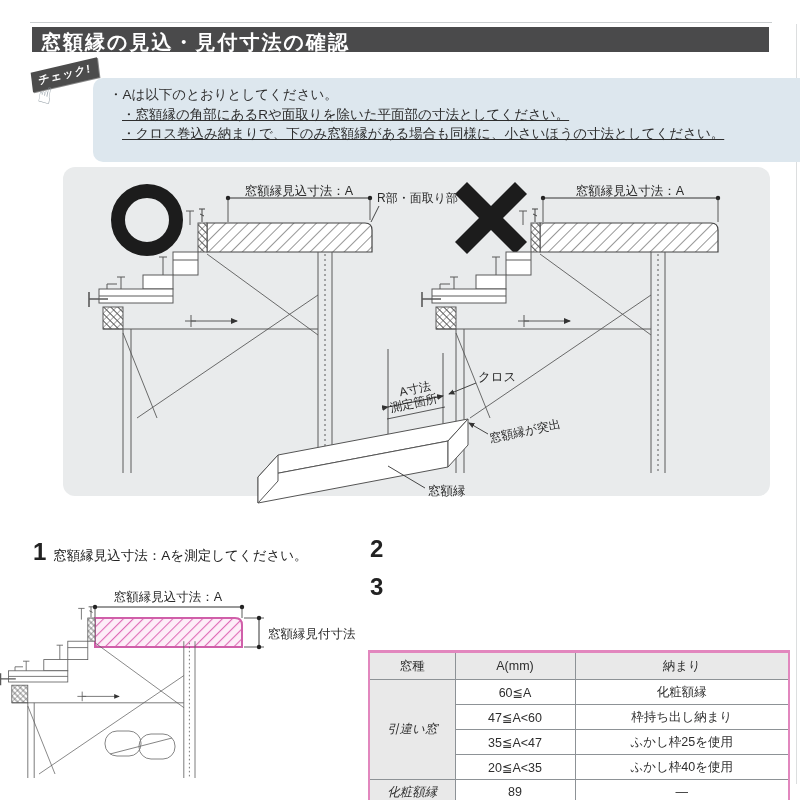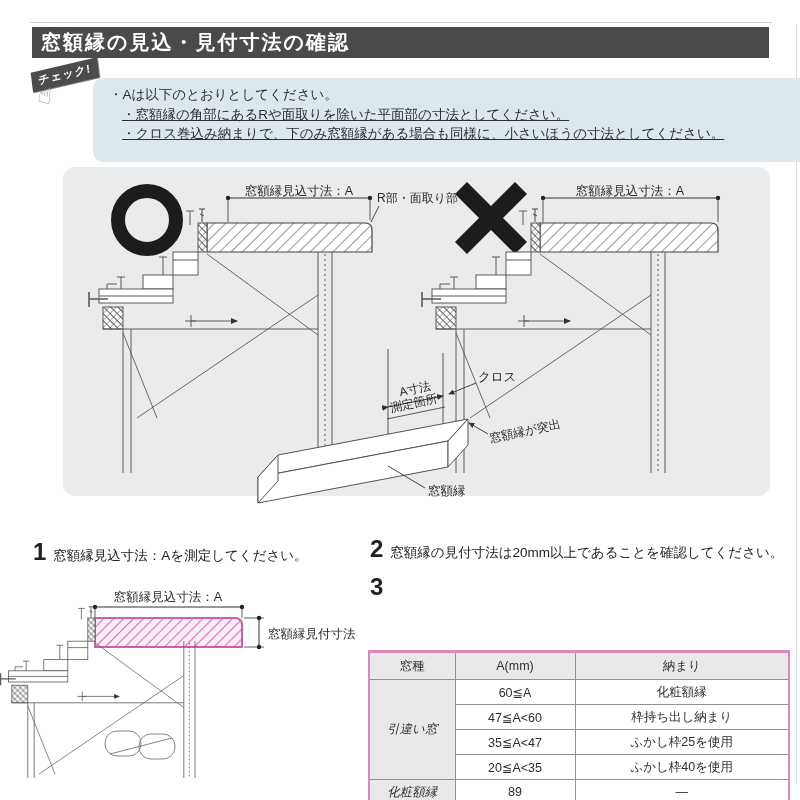--- a/index.html
+++ b/index.html
@@ -8,21 +8,21 @@
     font-family:"Liberation Sans","DejaVu Sans",sans-serif;
     color:#333;overflow:hidden;
   }
   .abs{position:absolute;}
   
   .page-top-line{left:30px;top:22px;width:742px;height:1px;background:#c9cdcf;}
   .page-right-line{left:796px;top:24px;width:1px;height:760px;background:#dcdedf;}
 
   
   .title-bar{
-    left:32px;top:27px;width:737px;height:31px;background:#4a4a4b;
+    left:32px;top:27px;width:737px;height:25px;background:#4a4a4b;
     color:#fff;font-weight:bold;font-size:20px;line-height:31px;
     padding-left:9px;letter-spacing:2px;box-sizing:border-box;
   }
 
   
   .check-box{
     left:45px;top:78px;width:723px;height:84px;background:#dde7ee;
     border-radius:10px;box-sizing:border-box;padding:7px 10px 0 16px;
     font-size:13.5px;line-height:19.5px;color:#2e2e2e;margin-left:48px;
   }
@@ -182,21 +182,20 @@
   <text x="190" y="150" font-size="12.5">窓額縁</text>
   <line x1="187" y1="143" x2="150" y2="121" stroke="#333" stroke-width="0.9"></line>
 </svg>
 
 <div class="step step1">
   <span class="step-num">1</span>
   <span class="step-text">窓額縁見込寸法：Aを測定してください。</span>
 </div>
 <div class="step step2">
   <span class="step-num">2</span>
-  <span class="step-text">窓額縁の見付寸法は20mm以上であることを確認してください。</span>
 </div>
 <div class="step step3">
   <span class="step-num">3</span>
 </div>
 
 <svg class="svg-abs" style="left:0px;top:583px;" width="365" height="195" viewBox="0 0 365 195">
   <text x="168" y="18" font-size="12.5" text-anchor="middle">窓額縁見込寸法：A</text>
   <line x1="95" y1="24" x2="242" y2="24" stroke="#333" stroke-width="1"></line>
   <circle cx="95" cy="24" r="2.2" fill="#222"></circle>
     <circle cx="242" cy="24" r="2.2" fill="#222"></circle>

